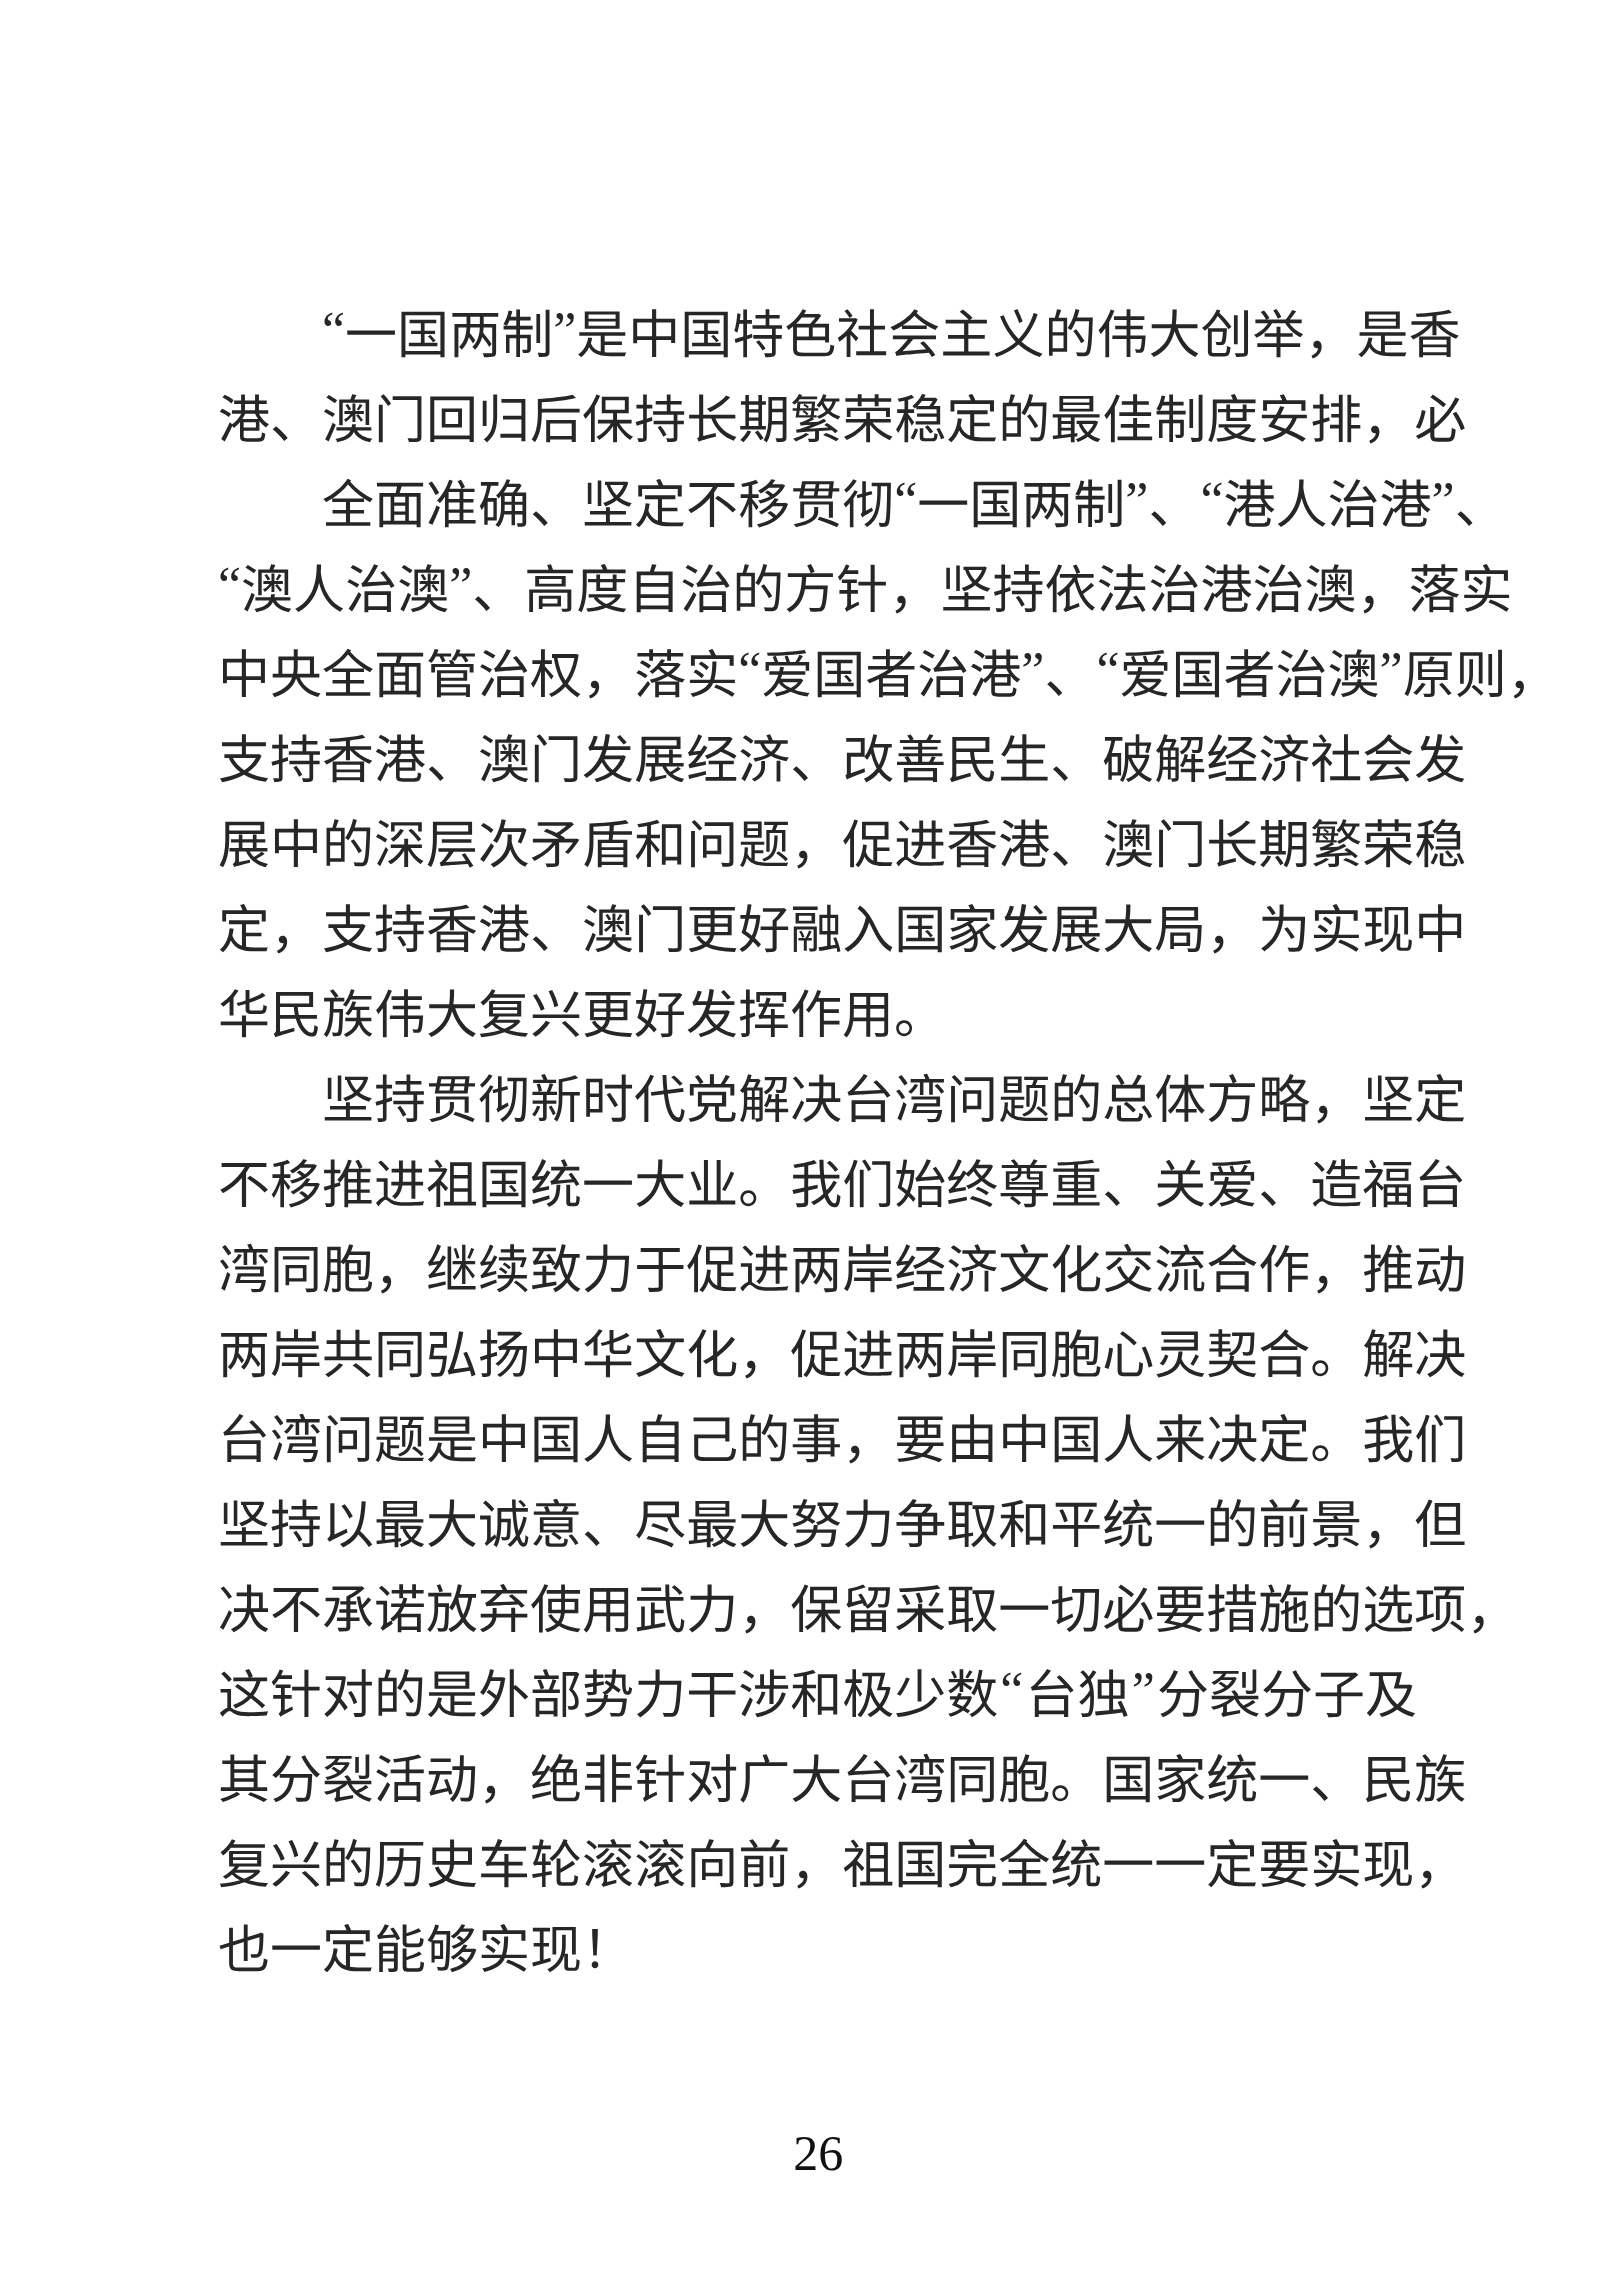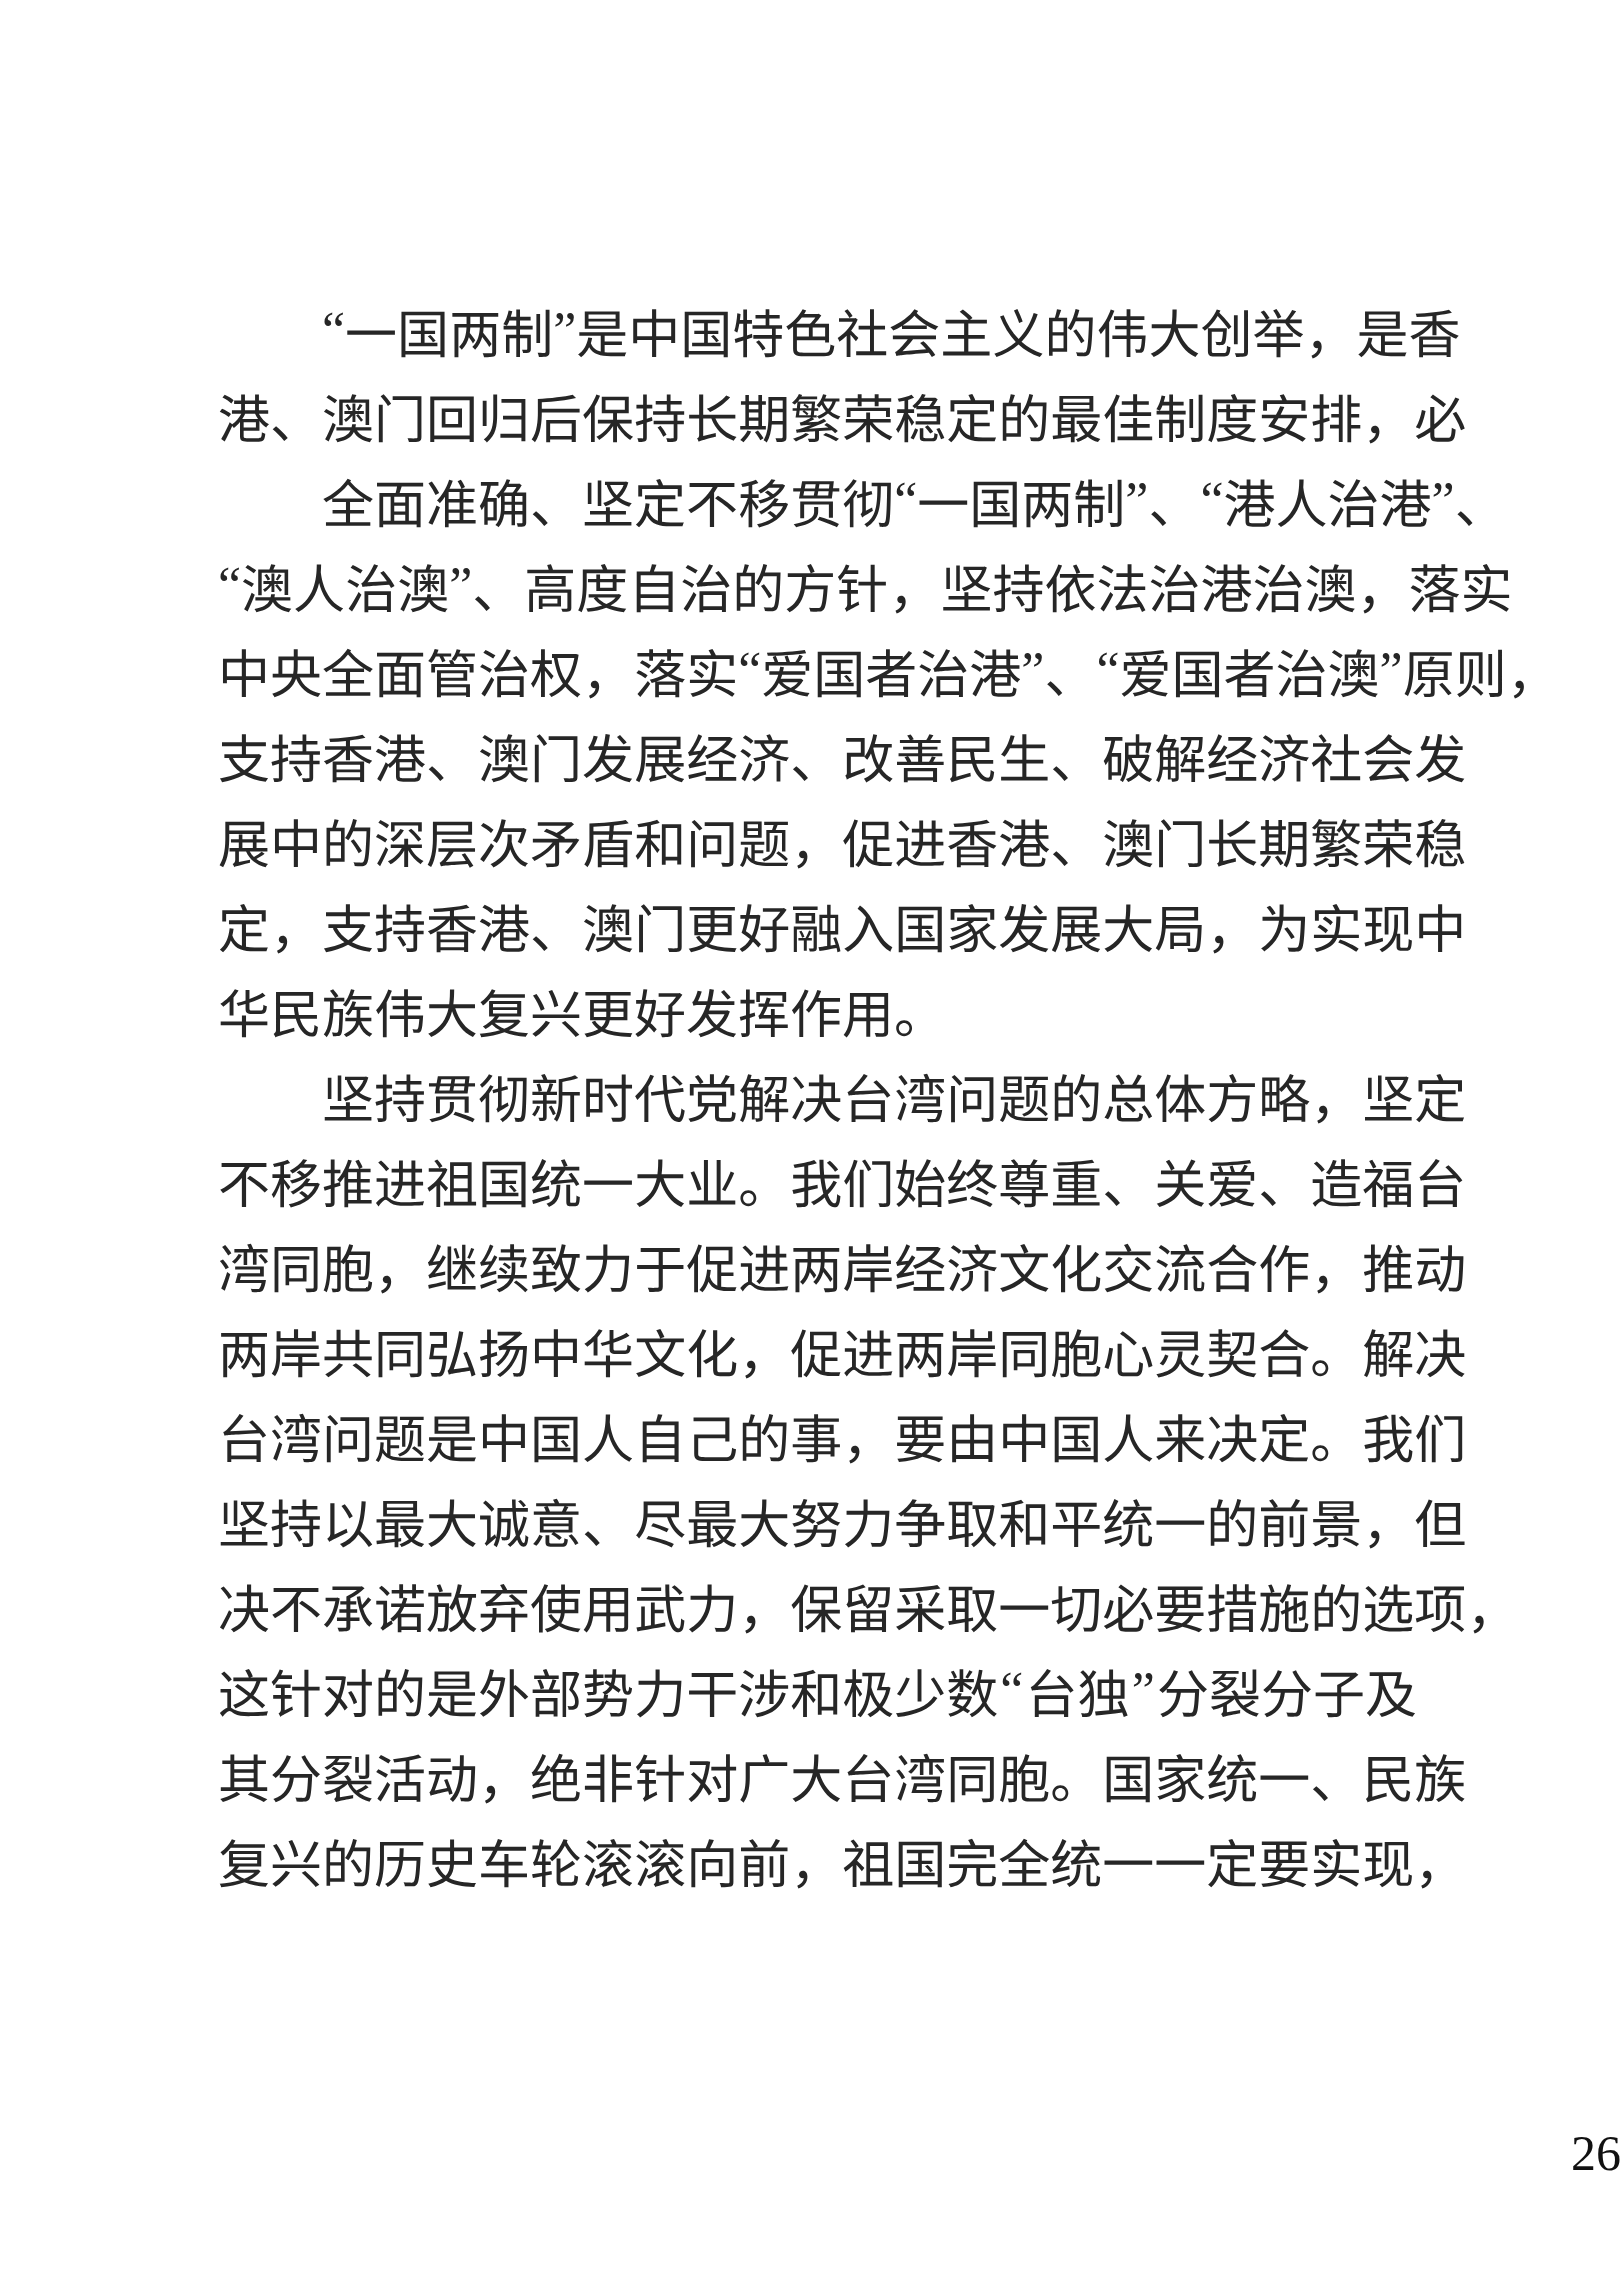--- a/index.html
+++ b/index.html
@@ -35,21 +35,21 @@
   }
   .line.fill span {
     flex: 1 1 0;
     text-align: center;
   }
   .page-number {
     position: absolute;
     left: 15.7px;
     right: 0;
     top: 2124px;
-    text-align: right;
+    text-align: center;
     font-size: 50px;
     color: #111111;
     font-family: "Liberation Serif", "DejaVu Serif", serif;
   }
 </style>
 </head>
 <body>
 
 <div class="page">
   <main class="text-block">
@@ -65,16 +65,17 @@
       <div class="line fill indent"><span>坚</span><span>持</span><span>贯</span><span>彻</span><span>新</span><span>时</span><span>代</span><span>党</span><span>解</span><span>决</span><span>台</span><span>湾</span><span>问</span><span>题</span><span>的</span><span>总</span><span>体</span><span>方</span><span>略</span><span>，</span><span>坚</span><span>定</span></div>
       <div class="line fill"><span>不</span><span>移</span><span>推</span><span>进</span><span>祖</span><span>国</span><span>统</span><span>一</span><span>大</span><span>业</span><span>。</span><span>我</span><span>们</span><span>始</span><span>终</span><span>尊</span><span>重</span><span>、</span><span>关</span><span>爱</span><span>、</span><span>造</span><span>福</span><span>台</span></div>
       <div class="line fill"><span>湾</span><span>同</span><span>胞</span><span>，</span><span>继</span><span>续</span><span>致</span><span>力</span><span>于</span><span>促</span><span>进</span><span>两</span><span>岸</span><span>经</span><span>济</span><span>文</span><span>化</span><span>交</span><span>流</span><span>合</span><span>作</span><span>，</span><span>推</span><span>动</span></div>
       <div class="line fill"><span>两</span><span>岸</span><span>共</span><span>同</span><span>弘</span><span>扬</span><span>中</span><span>华</span><span>文</span><span>化</span><span>，</span><span>促</span><span>进</span><span>两</span><span>岸</span><span>同</span><span>胞</span><span>心</span><span>灵</span><span>契</span><span>合</span><span>。</span><span>解</span><span>决</span></div>
       <div class="line fill"><span>台</span><span>湾</span><span>问</span><span>题</span><span>是</span><span>中</span><span>国</span><span>人</span><span>自</span><span>己</span><span>的</span><span>事</span><span>，</span><span>要</span><span>由</span><span>中</span><span>国</span><span>人</span><span>来</span><span>决</span><span>定</span><span>。</span><span>我</span><span>们</span></div>
       <div class="line fill"><span>坚</span><span>持</span><span>以</span><span>最</span><span>大</span><span>诚</span><span>意</span><span>、</span><span>尽</span><span>最</span><span>大</span><span>努</span><span>力</span><span>争</span><span>取</span><span>和</span><span>平</span><span>统</span><span>一</span><span>的</span><span>前</span><span>景</span><span>，</span><span>但</span></div>
       <div class="line fill"><span>决</span><span>不</span><span>承</span><span>诺</span><span>放</span><span>弃</span><span>使</span><span>用</span><span>武</span><span>力</span><span>，</span><span>保</span><span>留</span><span>采</span><span>取</span><span>一</span><span>切</span><span>必</span><span>要</span><span>措</span><span>施</span><span>的</span><span>选</span><span>项</span><span>，</span></div>
       <div class="line fill"><span>这</span><span>针</span><span>对</span><span>的</span><span>是</span><span>外</span><span>部</span><span>势</span><span>力</span><span>干</span><span>涉</span><span>和</span><span>极</span><span>少</span><span>数</span><span>“</span><span>台</span><span>独</span><span>”</span><span>分</span><span>裂</span><span>分</span><span>子</span><span>及</span></div>
       <div class="line fill"><span>其</span><span>分</span><span>裂</span><span>活</span><span>动</span><span>，</span><span>绝</span><span>非</span><span>针</span><span>对</span><span>广</span><span>大</span><span>台</span><span>湾</span><span>同</span><span>胞</span><span>。</span><span>国</span><span>家</span><span>统</span><span>一</span><span>、</span><span>民</span><span>族</span></div>
       <div class="line fill"><span>复</span><span>兴</span><span>的</span><span>历</span><span>史</span><span>车</span><span>轮</span><span>滚</span><span>滚</span><span>向</span><span>前</span><span>，</span><span>祖</span><span>国</span><span>完</span><span>全</span><span>统</span><span>一</span><span>一</span><span>定</span><span>要</span><span>实</span><span>现</span><span>，</span></div>
+      <div class="line">也一定能够实现！</div>
     </main>
   <div class="page-number">26</div>
 </div>
 
 
 </body></html>

